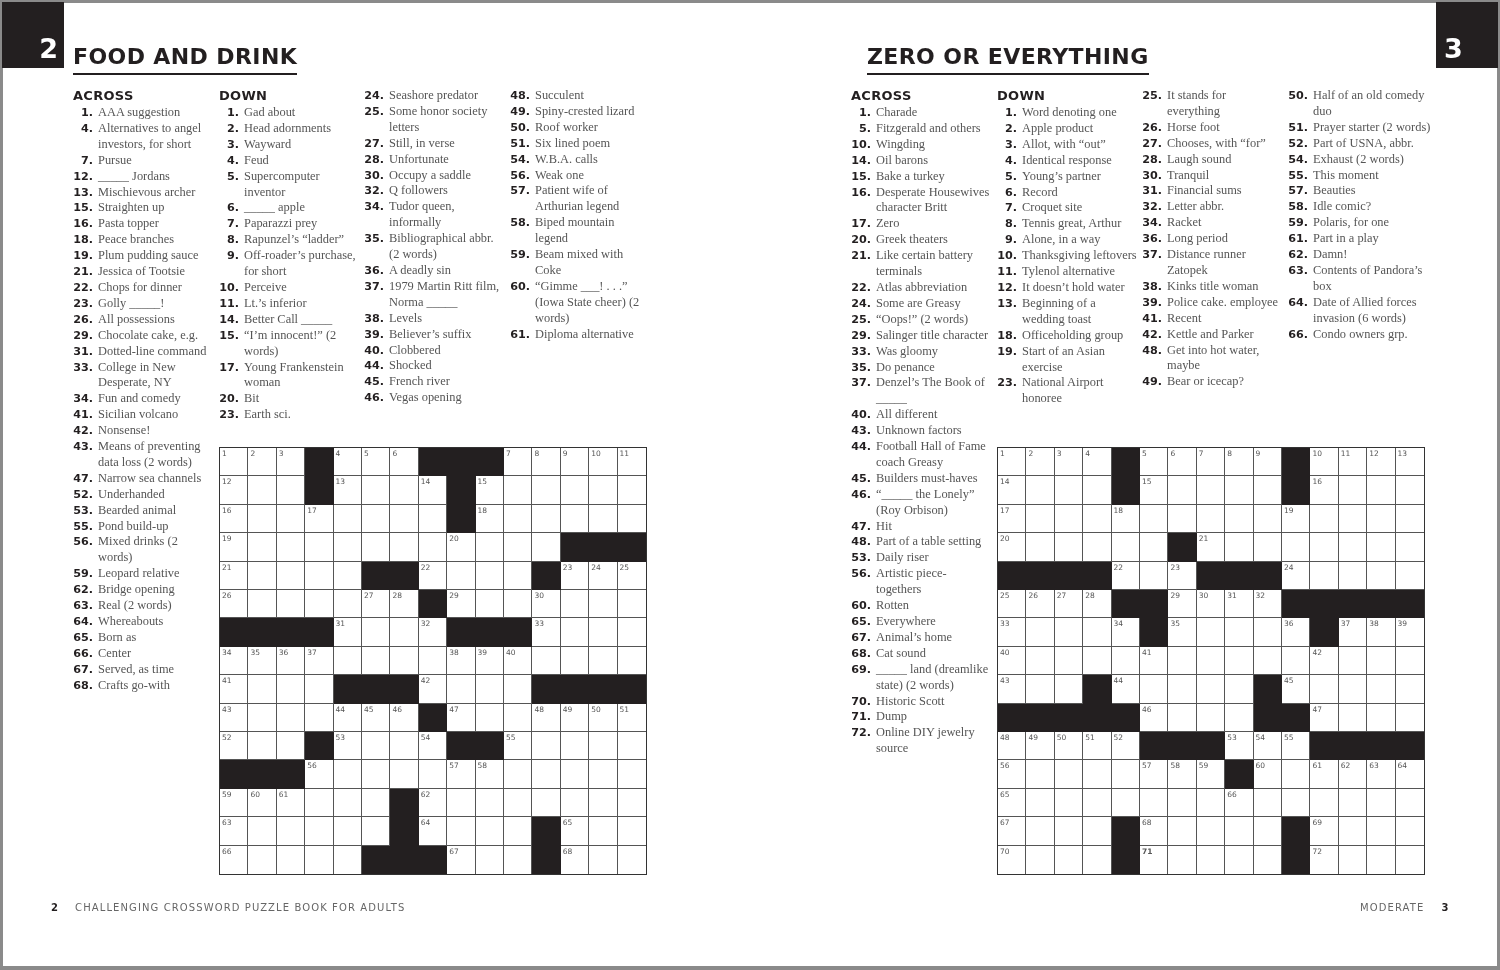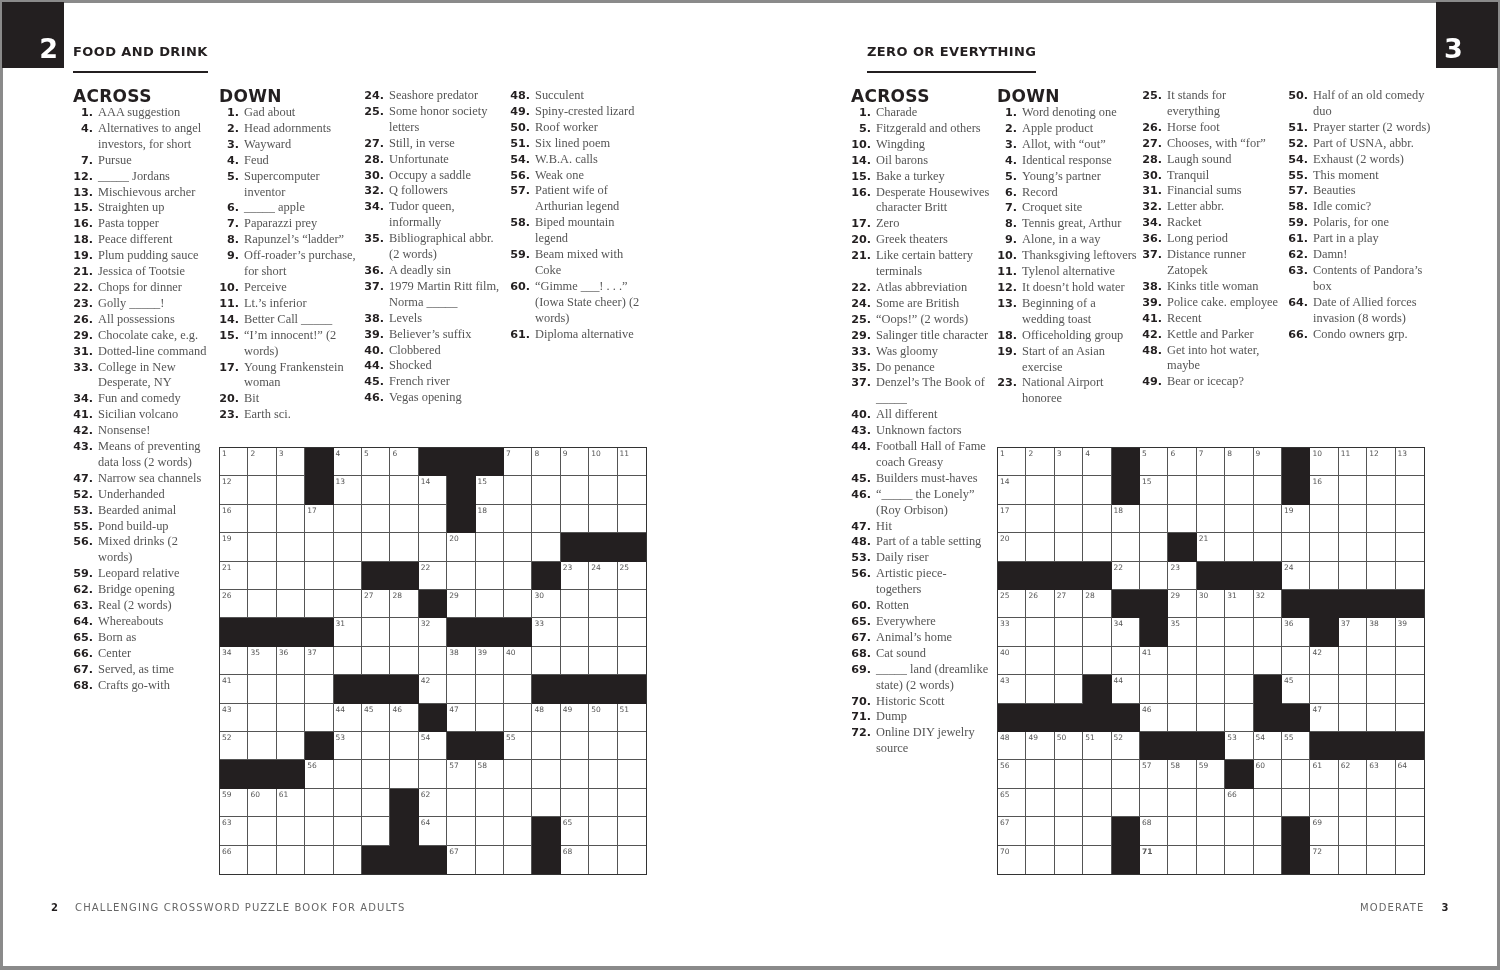--- a/index.html
+++ b/index.html
@@ -3,24 +3,24 @@
 <meta charset="utf-8">
 <style>
   * { box-sizing: border-box; margin: 0; padding: 0; }
   html, body { width: 1500px; height: 970px; background: #fff; overflow: hidden; }
   body { position: relative; font-family: "Liberation Serif", serif; color: #555; }
   .frame { position: absolute; inset: 0; border: 3px solid #8a8a8a; border-bottom-width: 4px; }
   .page-tab { position: absolute; top: 2px; width: 62px; height: 66px; background: #231f20; color: #fff;
     font-family: "DejaVu Sans", sans-serif; font-weight: bold; font-size: 27px; display: flex; align-items: flex-end; }
   .page-tab.left { left: 2px; justify-content: flex-end; padding: 0 6px 4px 0; }
   .page-tab.right { right: 2px; justify-content: flex-start; padding: 0 0 4px 8px; }
-  .title { position: absolute; top: 44px; font-family: "DejaVu Sans", sans-serif; font-size: 13px; font-weight: bold;
-    color: #231f20; letter-spacing: 0.4px; padding-bottom: 12px; border-bottom: 2px solid #231f20; }
+  .title { position: absolute; top: 44px; font-family: "DejaVu Sans", sans-serif; font-size: 22px; font-weight: bold;
+    color: #231f20; letter-spacing: 0.4px; padding-bottom: 4px; border-bottom: 2px solid #231f20; }
   .col { position: absolute; top: 87px; font-size: 12.4px; line-height: 15.9px; }
-  .col h3 { font-family: "DejaVu Sans", sans-serif; font-size: 17px; font-weight: bold; color: #231f20; letter-spacing: 0.3px; height: 18px; line-height: 18px; }
+  .col h3 { font-family: "DejaVu Sans", sans-serif; font-size: 13px; font-weight: bold; color: #231f20; letter-spacing: 0.3px; height: 18px; line-height: 18px; }
   .clue { display: flex; }
   .clue .n { font-family: "DejaVu Sans", sans-serif; font-weight: bold; font-size: 11.2px; color: #231f20; width: 25px; text-align: right; padding-right: 5px; flex: none; }
   .clue .t { flex: 1; color: #555; }
   .grid { position: absolute; top: 447px; width: 428px; height: 428px; border: 1px solid #333;
     display: grid; grid-template-columns: repeat(15, 1fr); grid-template-rows: repeat(15, 1fr); }
   .cell { border-right: 1px solid #555; border-bottom: 1px solid #555; position: relative; background: #fff; }
   .cell:nth-child(15n) { border-right: none; }
   .cell.black { background: #231f20; border-color: #231f20; }
   .cell .num { position: absolute; top: 1px; left: 2px; font-family: "DejaVu Sans", sans-serif; font-size: 7.5px; color: #555; }
   .footer { position: absolute; top: 902px; font-family: "DejaVu Sans", sans-serif; font-size: 10px; letter-spacing: 1.1px; color: #666; }
@@ -62,21 +62,21 @@
       <div class="clue">
         <span class="n">15.</span>
         <span class="t">Straighten up</span>
       </div>
       <div class="clue">
         <span class="n">16.</span>
         <span class="t">Pasta topper</span>
       </div>
       <div class="clue">
         <span class="n">18.</span>
-        <span class="t">Peace different</span>
+        <span class="t">Peace branches</span>
       </div>
       <div class="clue">
         <span class="n">19.</span>
         <span class="t">Plum pudding sauce</span>
       </div>
       <div class="clue">
         <span class="n">21.</span>
         <span class="t">Jessica of Tootsie</span>
       </div>
       <div class="clue">
@@ -770,21 +770,21 @@
       <div class="clue">
         <span class="n">21.</span>
         <span class="t">Like certain battery terminals</span>
       </div>
       <div class="clue">
         <span class="n">22.</span>
         <span class="t">Atlas abbreviation</span>
       </div>
       <div class="clue">
         <span class="n">24.</span>
-        <span class="t">Some are British</span>
+        <span class="t">Some are Greasy</span>
       </div>
       <div class="clue">
         <span class="n">25.</span>
         <span class="t">“Oops!” (2 words)</span>
       </div>
       <div class="clue">
         <span class="n">29.</span>
         <span class="t">Salinger title character</span>
       </div>
       <div class="clue">
@@ -1047,21 +1047,21 @@
       <div class="clue">
         <span class="n">62.</span>
         <span class="t">Damn!</span>
       </div>
       <div class="clue">
         <span class="n">63.</span>
         <span class="t">Contents of Pandora’s box</span>
       </div>
       <div class="clue">
         <span class="n">64.</span>
-        <span class="t">Date of Allied forces invasion (8 words)</span>
+        <span class="t">Date of Allied forces invasion (6 words)</span>
       </div>
       <div class="clue">
         <span class="n">66.</span>
         <span class="t">Condo owners grp.</span>
       </div>
     </div>
 </div>
 
 <div class="grid" style="left:997px;">
     <div class="cell">

